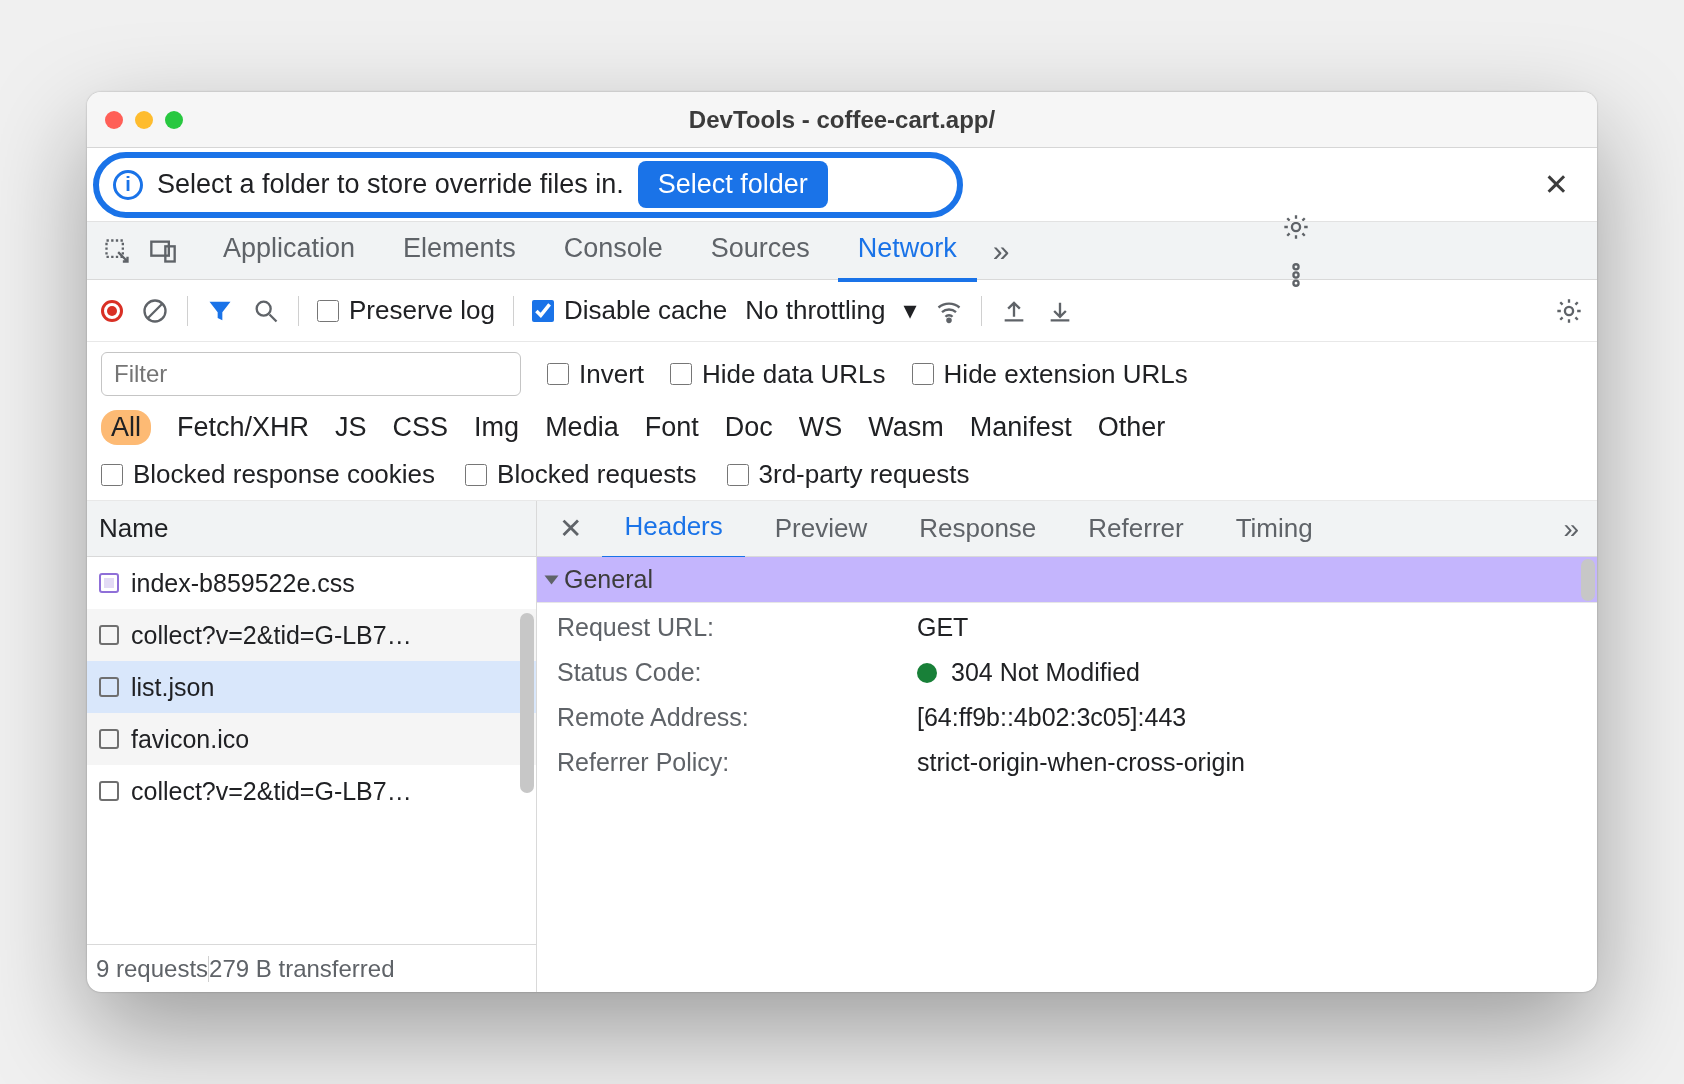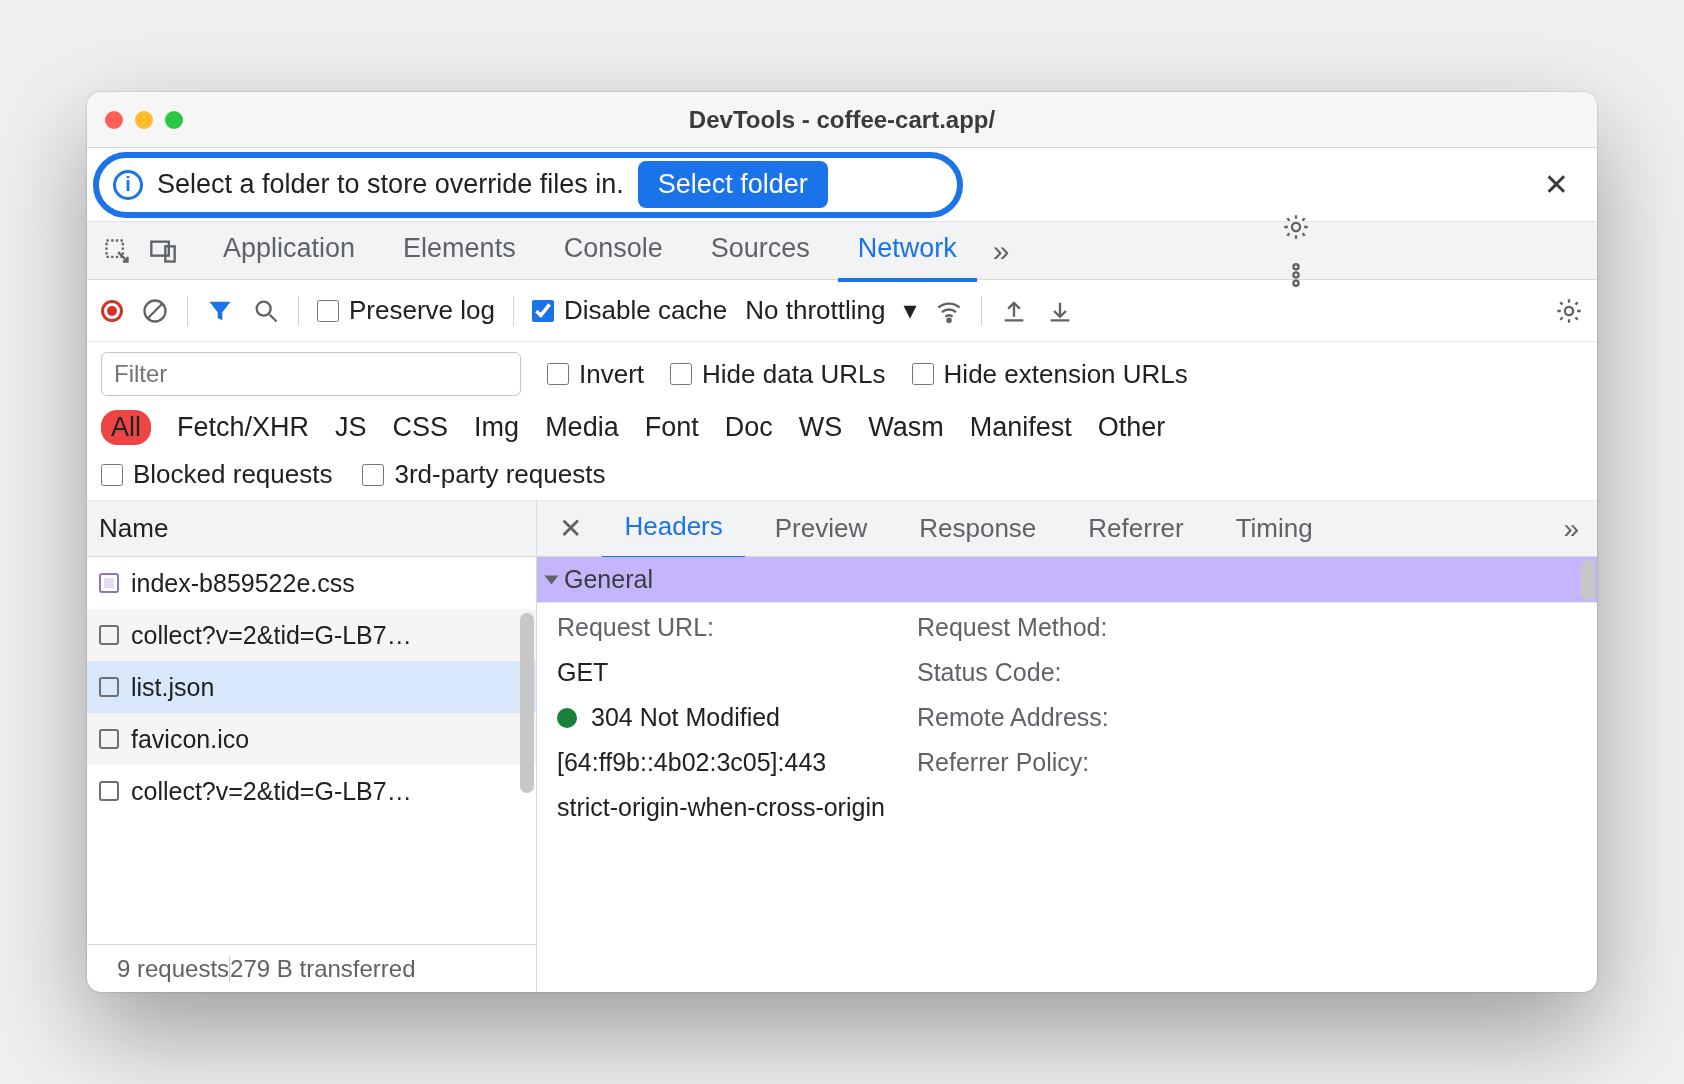--- a/index.html
+++ b/index.html
@@ -87,36 +87,36 @@
 .check-row { display:flex; align-items:center; gap:10px; color:#202124; font-size:26px; }
 .check-row input[type=checkbox] { width:22px; height:22px; accent-color:#1a73e8; }
 .throttling { display:flex; align-items:center; gap:18px; font-size:26px; color:#202124; cursor:pointer; }
 .toolbar .gear-right { margin-left:auto; }
 
 .filterbar { padding:10px 14px; border-bottom:1px solid #e8e8e8; display:flex; flex-direction:column; gap:14px; }
 .filter-row1 { display:flex; align-items:center; gap:26px; }
 .filter-input { width:420px; height:44px; border:1px solid #c5c5c5; border-radius:6px; font-size:24px; padding:0 12px; color:#5f6368; }
 .pill-row { display:flex; align-items:center; gap:26px; flex-wrap:wrap; }
 .pill { font-size:27px; color:#202124; cursor:pointer; }
-.pill.active { background:#ef4444; border-radius:16px; padding:2px 10px; }
+.pill.active { background:#fdba74; border-radius:16px; padding:2px 10px; }
 .filter-row3 { display:flex; align-items:center; gap:30px; }
 
 .split { display:flex; flex:1; min-height:0; }
 .left { width:450px; border-right:1px solid #d9d9d9; display:flex; flex-direction:column; }
 .left-header { height:56px; border-bottom:1px solid #d9d9d9; display:flex; align-items:center; padding:0 12px; font-size:26px; color:#202124; background:#f1f3f4; }
 .reqlist { flex:1; overflow:auto; position:relative; }
 .req-row { display:flex; align-items:center; gap:12px; height:52px; padding:0 12px; font-size:25px; color:#202124; cursor:pointer; }
 .req-row.selected { background:#d9e7fb; }
 .req-row.even { background:#f5f5f5; }
 .req-icon { width:20px; height:20px; border:2px solid #6f6f6f; border-radius:3px; flex-shrink:0; }
 .req-icon.css { border-color:#8f6fd8; position:relative; }
 .req-icon.css::after { content:""; position:absolute; left:3px; top:3px; right:3px; bottom:3px; background:#8f6fd8; opacity:.25; }
 .req-name { white-space:nowrap; overflow:hidden; text-overflow:ellipsis; }
 .left .scroll-thumb { position:absolute; right:2px; top:56px; width:14px; height:180px; background:#c7c7c7; border-radius:8px; }
-.statusbar { height:48px; border-top:1px solid #d9d9d9; display:flex; align-items:center; padding:0 30px; font-size:24px; color:#5f6368; }
+.statusbar { height:48px; border-top:1px solid #d9d9d9; display:flex; align-items:center; padding:0 9px; font-size:24px; color:#5f6368; }
 .statusbar .sdiv { width:1px; height:26px; background:#d0d0d0; }
 
 .right { flex:1; display:flex; flex-direction:column; min-width:0; }
 .detail-tabs { height:56px; border-bottom:1px solid #d9d9d9; display:flex; align-items:center; padding:0 10px; gap:8px; background:#f1f3f4; }
 .detail-tabs .dclose { font-size:28px; color:#5f6368; padding:0 12px; cursor:pointer; }
 .dtab { padding:14px 22px; font-size:26px; color:#5f6368; cursor:pointer; }
 .dtab.active { color:#1a73e8; border-bottom:4px solid #1a73e8; }
 .detail-tabs .chev { margin-left:auto; font-size:28px; color:#5f6368; cursor:pointer; padding-right:8px; }
 
 .section-hdr { display:flex; align-items:center; gap:8px; height:46px; padding:0 10px; background:#c4b5fd; border-bottom:1px solid #e6e6e6; font-size:25px; color:#3c3c3c; position:relative; }
@@ -274,20 +274,24 @@
       <span class="pill">Font</span>
       <span class="pill">Doc</span>
       <span class="pill">WS</span>
       <span class="pill">Wasm</span>
       <span class="pill">Manifest</span>
       <span class="pill">Other</span>
     </div>
     <div class="filter-row3">
       <label class="check-row">
           <input type="checkbox" style="">
+          <span>Blocked response cookies</span>
+        </label>
+      <label class="check-row">
+          <input type="checkbox" style="">
           <span>Blocked requests</span>
         </label>
       <label class="check-row">
           <input type="checkbox" style="">
           <span>3rd-party requests</span>
         </label>
     </div>
   </div>
 
   <div class="split">
@@ -333,21 +337,20 @@
         <div class="dtab">Timing</div>
         <div class="chev">»</div>
       </div>
       <div class="section-hdr">
         <div class="tri"></div>
         <span>General</span>
         <div class="scroll-thumb"></div>
       </div>
       <div class="general">
         <div class="gl-label">Request URL:</div>
-        <div class="gl-label">Request Method:</div>
         <div class="gl-val">GET</div>
         <div class="gl-label">Status Code:</div>
         <div class="gl-val">
           <div class="status-dot-green"></div>
           <span>304 Not Modified</span>
         </div>
         <div class="gl-label">Remote Address:</div>
         <div class="gl-val">[64:ff9b::4b02:3c05]:443</div>
         <div class="gl-label">Referrer Policy:</div>
         <div class="gl-val">strict-origin-when-cross-origin</div>

